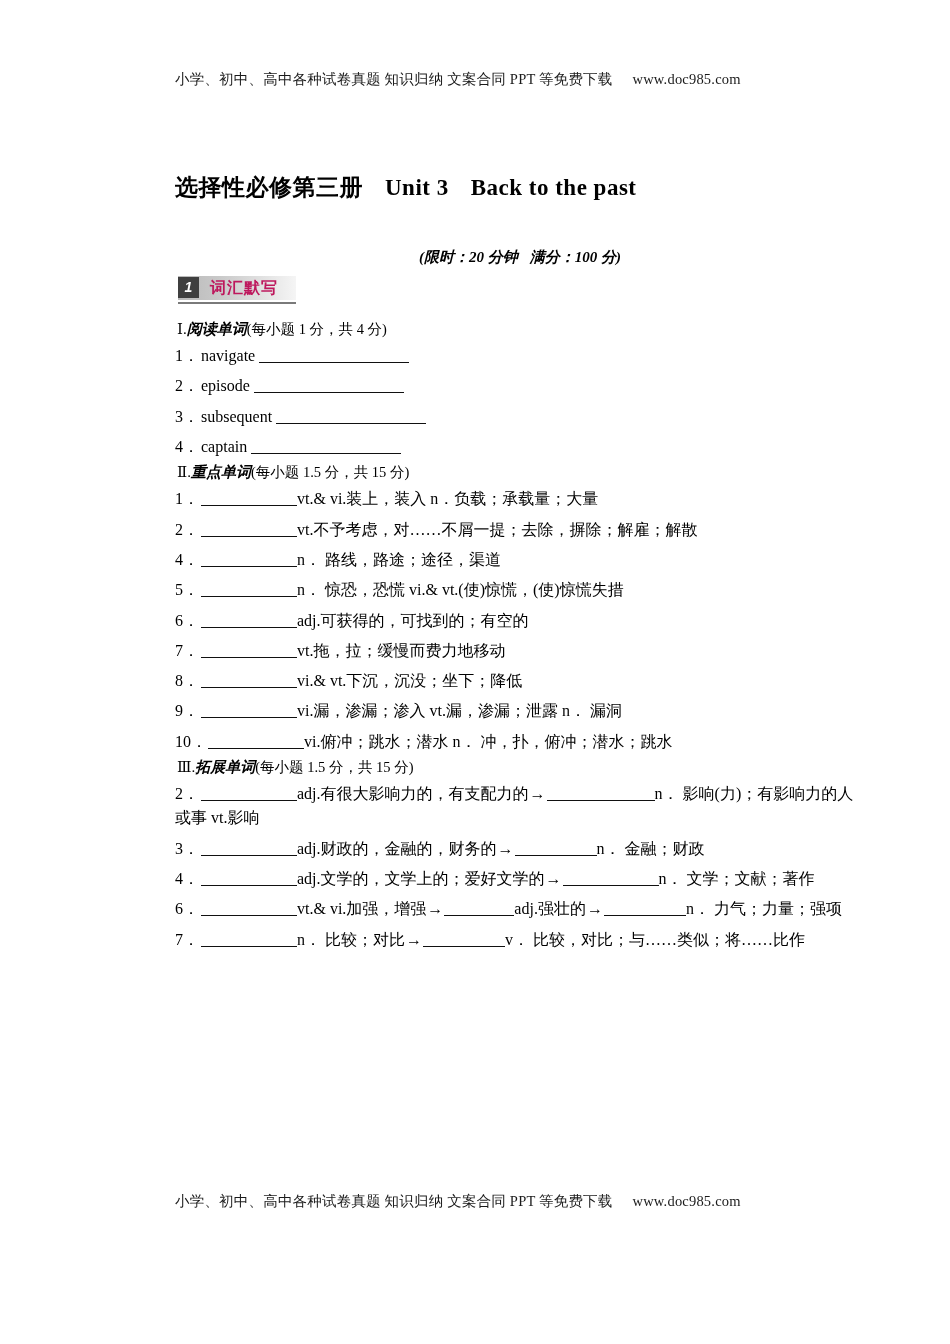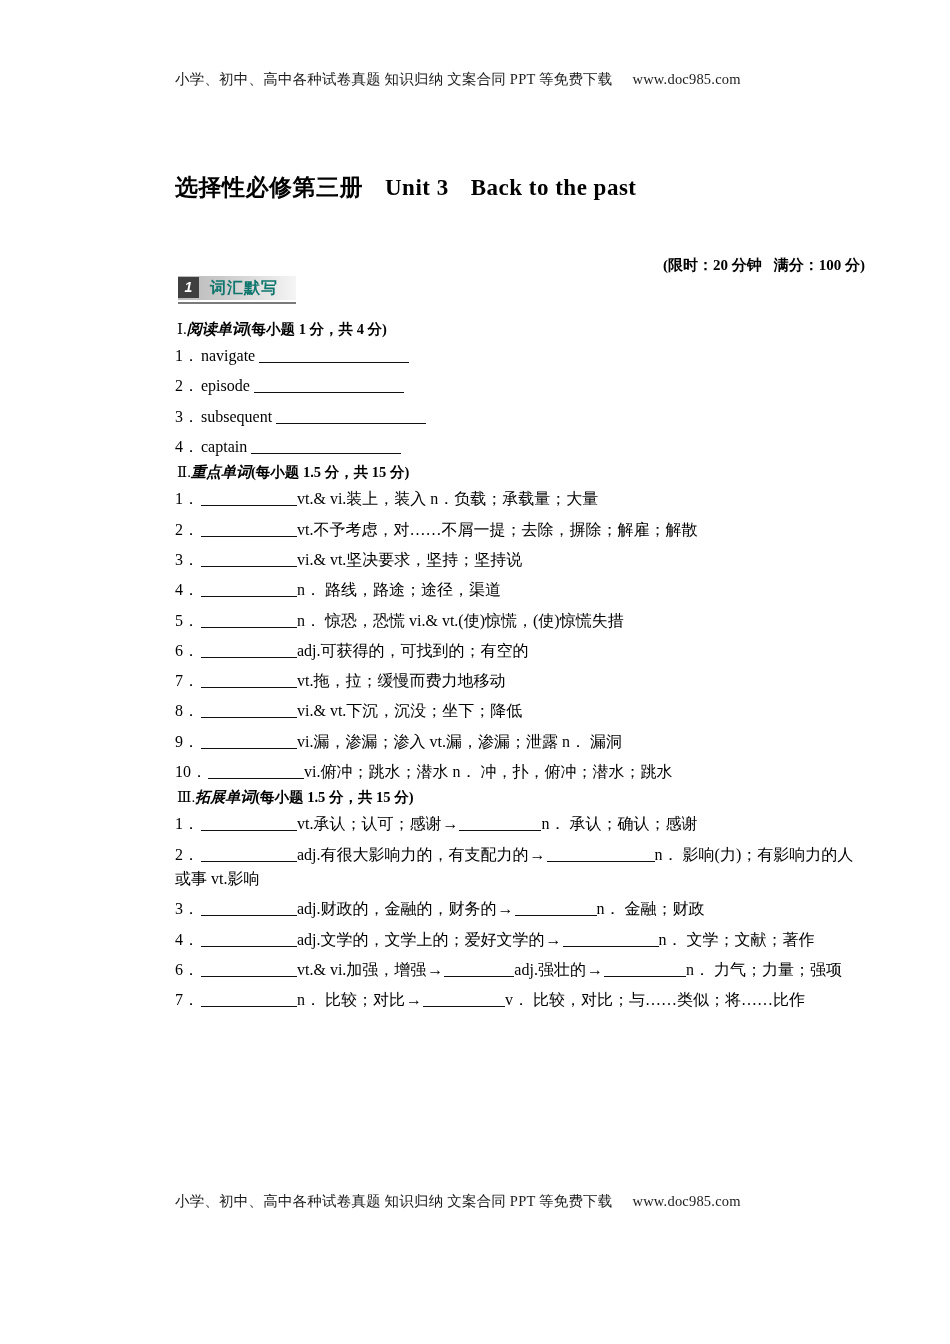--- a/index.html
+++ b/index.html
@@ -51,26 +51,27 @@
     font-weight: bold;
     letter-spacing: 0.5px;
     white-space: nowrap;
   }
   .doc-title .sp-wide { display: inline-block; width: 22px; }
 
   
   .limit-line {
     position: absolute;
     left: 135px;
-    top: 256px;
-    width: 690px;
-    text-align: right;
+    top: 248px;
+    width: 690px;
+    text-align: center;
     font-size: 15px;
     font-weight: bold;
     white-space: nowrap;
+    font-style: italic;
   }
   .limit-line .sp { display: inline-block; width: 12px; }
 
   
   .banner {
     position: absolute;
     left: 138px;
     top: 276px;
     width: 690px;
     height: 30px;
@@ -105,41 +106,41 @@
   }
   .banner-label {
     position: absolute;
     left: 32px;
     top: 1px;
     font-family: "Liberation Sans", sans-serif;
     font-weight: bold;
     font-size: 16px;
     line-height: 22px;
     letter-spacing: 1px;
-    color: #0f766e;
+    color: #be185d;
   }
 
   
   .content {
     position: absolute;
     left: 135px;
     top: 322px;
     width: 690px;
     font-size: 15.5px;
     line-height: 1.0;
   }
 
   .sec-head {
     font-size: 15px;
     margin: 0 0 7px 2px;
     white-space: nowrap;
   }
   .sec-head .rn { font-weight: normal; }
   .sec-head .sec-name { font-weight: bold; font-style: italic; }
-  .sec-head .paren { font-weight: bold; font-size: 14.5px; }
+  .sec-head .paren { font-weight: normal; font-size: 14.5px; }
 
   .item {
     margin: 0 0 6px 0;
     font-size: 16px;
     line-height: 1.52;
     text-indent: 0;
   }
   .item .num {
     display: inline-block;
     min-width: 26px;
@@ -203,41 +204,39 @@
       <div class="item"><span class="num">4．</span><span>captain</span> <span class="blank b-rw"></span></div>
     </div>
 
     <div class="sec-block">
       <div class="sec-head"><span class="rn">Ⅱ.</span><span class="sec-name">重点单词</span><span class="paren">(每小题 1.5 分，共 15 分)</span></div>
 
       <div class="item"><span class="num">1．</span><span class="blank b-l"></span><span class="pos">vt.&amp; vi.</span><span>装上，装入</span> <span class="pos">n．</span><span>负载；承载量；大量</span></div>
 
       <div class="item"><span class="num">2．</span><span class="blank b-l"></span><span class="pos">vt.</span><span>不予考虑，对……不屑一提；去除，摒除；解雇；解散</span></div>
 
-      <div class="item"><span class="num">3．</span><span class="blank b-l"></span><span class="pos">vi.&amp; vt.</span><span>坚决要求，坚持；坚持说</span></div>
 
       <div class="item"><span class="num">4．</span><span class="blank b-l"></span><span class="pos">n．</span><span> 路线，路途；途径，渠道</span></div>
 
       <div class="item"><span class="num">5．</span><span class="blank b-l"></span><span class="pos">n．</span><span> 惊恐，恐慌</span> <span class="pos">vi.&amp; vt.</span><span>(使)惊慌，(使)惊慌失措</span></div>
 
       <div class="item"><span class="num">6．</span><span class="blank b-l"></span><span class="pos">adj.</span><span>可获得的，可找到的；有空的</span></div>
 
       <div class="item"><span class="num">7．</span><span class="blank b-l"></span><span class="pos">vt.</span><span>拖，拉；缓慢而费力地移动</span></div>
 
       <div class="item"><span class="num">8．</span><span class="blank b-l"></span><span class="pos">vi.&amp; vt.</span><span>下沉，沉没；坐下；降低</span></div>
 
       <div class="item"><span class="num">9．</span><span class="blank b-l"></span><span class="pos">vi.</span><span>漏，渗漏；渗入</span> <span class="pos">vt.</span><span>漏，渗漏；泄露</span> <span class="pos">n．</span><span> 漏洞</span></div>
 
       <div class="item"><span class="num wide">10．</span><span class="blank b-l"></span><span class="pos">vi.</span><span>俯冲；跳水；潜水</span> <span class="pos">n．</span><span> 冲，扑，俯冲；潜水；跳水</span></div>
     </div>
 
     <div class="sec-block">
       <div class="sec-head"><span class="rn">Ⅲ.</span><span class="sec-name">拓展单词</span><span class="paren">(每小题 1.5 分，共 15 分)</span></div>
 
-      <div class="item"><span class="num">1．</span><span class="blank b-l"></span><span class="pos">vt.</span><span>承认；认可；感谢</span><span class="arrow">→</span><span class="blank b-m"></span><span class="pos">n．</span><span> 承认；确认；感谢</span></div>
 
       <div class="item"><span class="num">2．</span><span class="blank b-l"></span><span class="pos">adj.</span><span>有很大影响力的，有支配力的</span><span class="arrow">→</span><span class="blank b-xl"></span><span class="pos">n．</span><span> 影响(力)；有影响力的人或事</span> <span class="pos">vt.</span><span>影响</span></div>
 
       <div class="item"><span class="num">3．</span><span class="blank b-l"></span><span class="pos">adj.</span><span>财政的，金融的，财务的</span><span class="arrow">→</span><span class="blank b-m"></span><span class="pos">n．</span><span> 金融；财政</span></div>
 
       <div class="item"><span class="num">4．</span><span class="blank b-l"></span><span class="pos">adj.</span><span>文学的，文学上的；爱好文学的</span><span class="arrow">→</span><span class="blank b-l"></span><span class="pos">n．</span><span> 文学；文献；著作</span></div>
 
 
       <div class="item"><span class="num">6．</span><span class="blank b-l"></span><span class="pos">vt.&amp; vi.</span><span>加强，增强</span><span class="arrow">→</span><span class="blank b-s"></span><span class="pos">adj.</span><span>强壮的</span><span class="arrow">→</span><span class="blank b-m"></span><span class="pos">n．</span><span> 力气；力量；强项</span></div>
 

